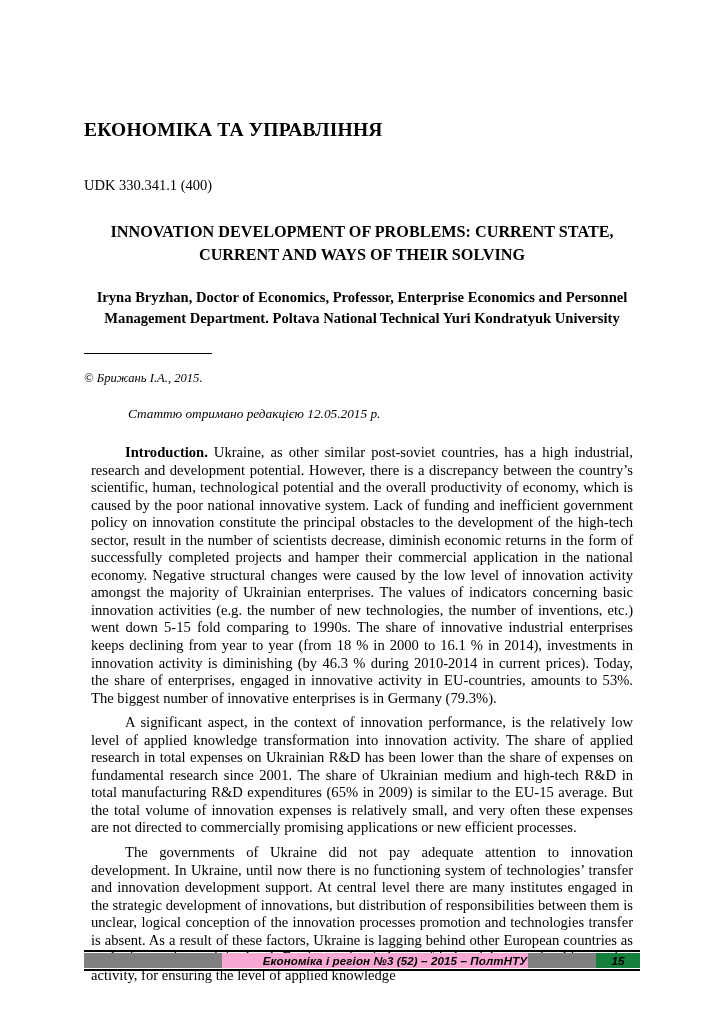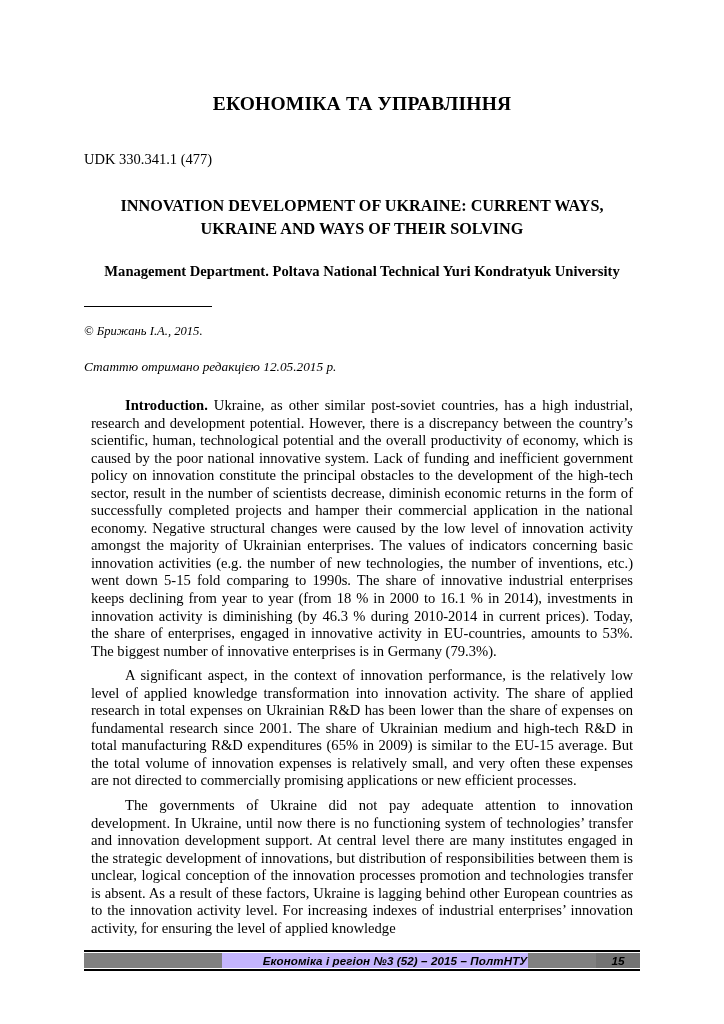--- a/index.html
+++ b/index.html
@@ -28,22 +28,21 @@
 
   .content {
     position: absolute;
     left: 84px;
     top: 0;
     width: 556px;
   }
 
   
   .section-heading {
-    margin-top: 90px;
-    text-align: center;
+    margin-top: 116px;
     font-weight: bold;
     font-size: 19.5px;
     line-height: 28px;
     letter-spacing: 0.2px;
   }
   .section-heading .line2 {
     display: block;
   }
 
   
@@ -91,20 +90,21 @@
     margin-top: 16px;
     font-style: italic;
     font-size: 12.6px;
     line-height: 16px;
   }
   .received {
     margin-top: 19px;
     font-style: italic;
     font-size: 13.3px;
     line-height: 17px;
+    margin-left: 44px;
   }
 
   
   .body {
     margin-top: 22px;
   }
   .body p {
     margin: 7px;
     text-align: justify;
     text-indent: 34px;
@@ -139,35 +139,35 @@
     background: #808080;
   }
   .footer-gray-left {
     width: 138px;
   }
   .footer-gray-mid {
     width: 68px;
   }
   .footer-center {
     flex: 1;
-    background: #c4b5fd;
+    background: #f9a8d4;
     display: flex;
     align-items: center;
     justify-content: center;
     font-family: "Liberation Sans", "DejaVu Sans", sans-serif;
     font-weight: bold;
     font-style: italic;
     font-size: 11.6px;
     letter-spacing: 0.1px;
     white-space: nowrap;
     padding-left: 40px;
   }
   .footer-page {
     width: 44px;
-    background: #737373;
+    background: #15803d;
     display: flex;
     align-items: center;
     justify-content: center;
     font-family: "Liberation Sans", "DejaVu Sans", sans-serif;
     font-weight: bold;
     font-style: italic;
     font-size: 11.8px;
   }
   .footer-botline {
     width: 100%;
@@ -180,28 +180,29 @@
 <body>
 
 <div class="page">
 
   <div class="content">
 
     <div class="section-heading">
       <span>ЕКОНОМІКА ТА УПРАВЛІННЯ</span>
     </div>
 
-    <div class="udk">UDK 330.341.1 (477)</div>
+    <div class="udk">UDK 330.341.1 (400)</div>
 
     <div class="article-title">
-      <span>INNOVATION DEVELOPMENT OF UKRAINE: CURRENT WAYS,</span>
-      <span class="line2">UKRAINE AND WAYS OF THEIR SOLVING</span>
+      <span>INNOVATION DEVELOPMENT OF PROBLEMS: CURRENT STATE,</span>
+      <span class="line2">CURRENT AND WAYS OF THEIR SOLVING</span>
     </div>
 
     <div class="authors">
+      <span>Iryna Bryzhan, Doctor of Economics, Professor, Enterprise Economics and Personnel</span>
       <span class="line2">Management Department. Poltava National Technical Yuri Kondratyuk University</span>
     </div>
 
     <div class="copyright-rule"></div>
 
     <div class="copyright">© Брижань І.А., 2015.</div>
 
     <div class="received">Статтю отримано редакцією 12.05.2015 р.</div>
 
     <div class="body">

